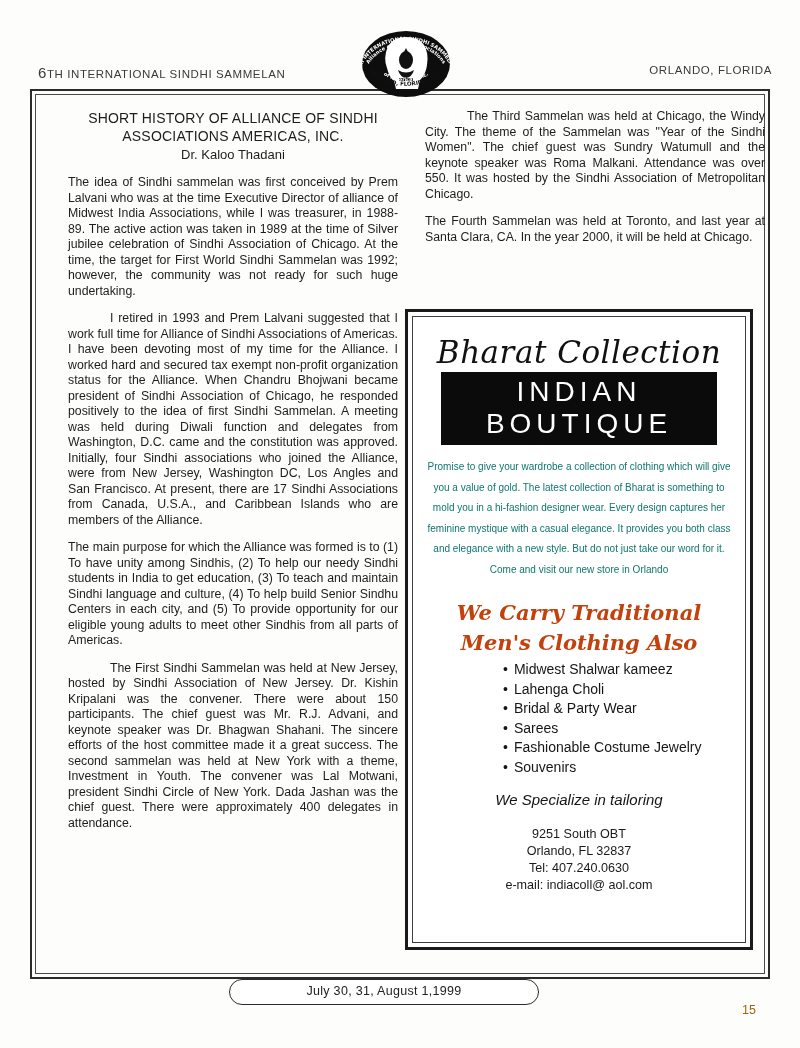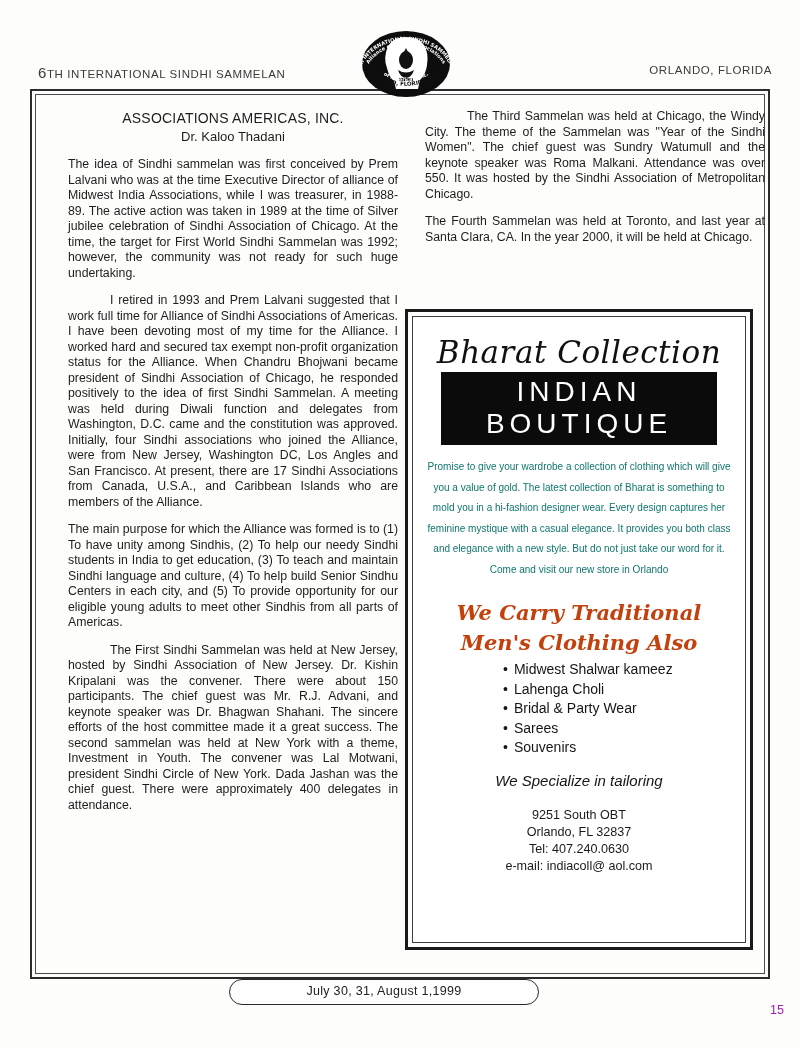--- a/index.html
+++ b/index.html
@@ -186,24 +186,24 @@
     box-sizing: border-box;
     text-align: center;
     line-height: 23px;
     font-size: 12.5px;
     color: #222;
     letter-spacing: 0.3px;
     z-index: 4;
   }
   .pagenum {
     position: absolute;
-    right: 16px;
+    right: 44px;
     top: 1003px;
     font-size: 12.5px;
-    color: #a21caf;
+    color: #a16207;
   }
 </style>
 </head>
 <body>
 
 <div id="page">
 
   <div class="runhead left"><span class="big">6</span><span>TH INTERNATIONAL SINDHI SAMMELAN</span></div>
   <div class="runhead right">ORLANDO, FLORIDA</div>
 
@@ -236,20 +236,21 @@
         <textPath href="#arcBotB" startOffset="50%" text-anchor="middle">ORLANDO, FLORIDA, 1999</textPath>
       </text>
     </svg>
   </div>
 
   <div class="frame">
     <div class="frame-inner"></div>
 
     <div class="col col-left">
       <div style="height:18px"></div>
+      <div class="title">SHORT HISTORY OF ALLIANCE OF SINDHI</div>
       <div class="title">ASSOCIATIONS AMERICAS, INC.</div>
       <div class="byline">Dr. Kaloo Thadani</div>
       <div style="height:10px"></div>
       <p class="para">The idea of Sindhi sammelan was first conceived by Prem Lalvani who was at the time Executive Director of alliance of Midwest India Associations, while I was treasurer, in 1988-89.  The active action was taken in 1989 at the time of Silver jubilee celebration of Sindhi Association of Chicago.  At the time, the target for First World Sindhi Sammelan was 1992; however, the community was not ready for such huge undertaking.</p>
       <p class="para indent">I retired in 1993 and Prem Lalvani suggested that I work full time for Alliance of Sindhi Associations of Americas.  I have been devoting most of my time for the Alliance.  I worked hard and secured tax exempt non-profit organization status for the Alliance.  When Chandru Bhojwani became president of Sindhi Association of Chicago, he responded positively to the idea of first Sindhi Sammelan.  A meeting was held during Diwali function and delegates from Washington, D.C. came and the constitution was approved. Initially, four Sindhi associations who joined the Alliance, were from New Jersey, Washington DC, Los Angles and San Francisco.  At present, there are 17 Sindhi Associations from Canada, U.S.A., and Caribbean Islands who are members of the Alliance.</p>
       <p class="para">The main purpose for which the Alliance was formed is to (1) To have unity among Sindhis, (2) To help our needy Sindhi students in India to get education, (3) To teach and maintain Sindhi language and culture, (4) To help build Senior Sindhu Centers in each city, and (5) To provide opportunity for our eligible young adults to meet other Sindhis from all parts of Americas.</p>
       <p class="para indent">The First Sindhi Sammelan was held at New Jersey, hosted by Sindhi Association of New Jersey.  Dr. Kishin Kripalani was the convener. There were about 150 participants.  The chief guest was Mr. R.J. Advani, and keynote speaker was Dr. Bhagwan Shahani.  The sincere efforts of the host committee made it a great success.  The second sammelan was held at New York with a theme, Investment in Youth. The convener was Lal Motwani, president Sindhi Circle of New York. Dada Jashan was the chief guest.  There were approximately 400 delegates in attendance.</p>
     </div>
 
     <div class="col col-right">
@@ -264,20 +265,21 @@
       <div class="ad-brand">Bharat Collection</div>
       <div class="ad-boutique">INDIAN BOUTIQUE</div>
       <div class="ad-body">Promise to give your wardrobe a collection of clothing which will give you a value of gold. The latest collection of Bharat is something to mold you in a hi-fashion designer wear. Every design captures her feminine mystique with a casual elegance. It provides you both class and elegance with a new style. But do not just take our word for it. Come and visit our new store in Orlando</div>
       <div class="ad-headline">We Carry Traditional</div>
       <div class="ad-headline" style="margin-top:0">Men's Clothing Also</div>
       <ul class="ad-list">
         <li>Midwest Shalwar kameez</li>
         <li>Lahenga Choli</li>
         <li>Bridal &amp; Party Wear</li>
         <li>Sarees</li>
+        <li>Fashionable Costume Jewelry</li>
         <li>Souvenirs</li>
       </ul>
       <div class="ad-tailor">We Specialize in tailoring</div>
       <div class="ad-addr">
         <div>9251 South OBT</div>
         <div>Orlando, FL 32837</div>
         <div>Tel: 407.240.0630</div>
         <div>e-mail: indiacoll@ aol.com</div>
       </div>
     </div>

